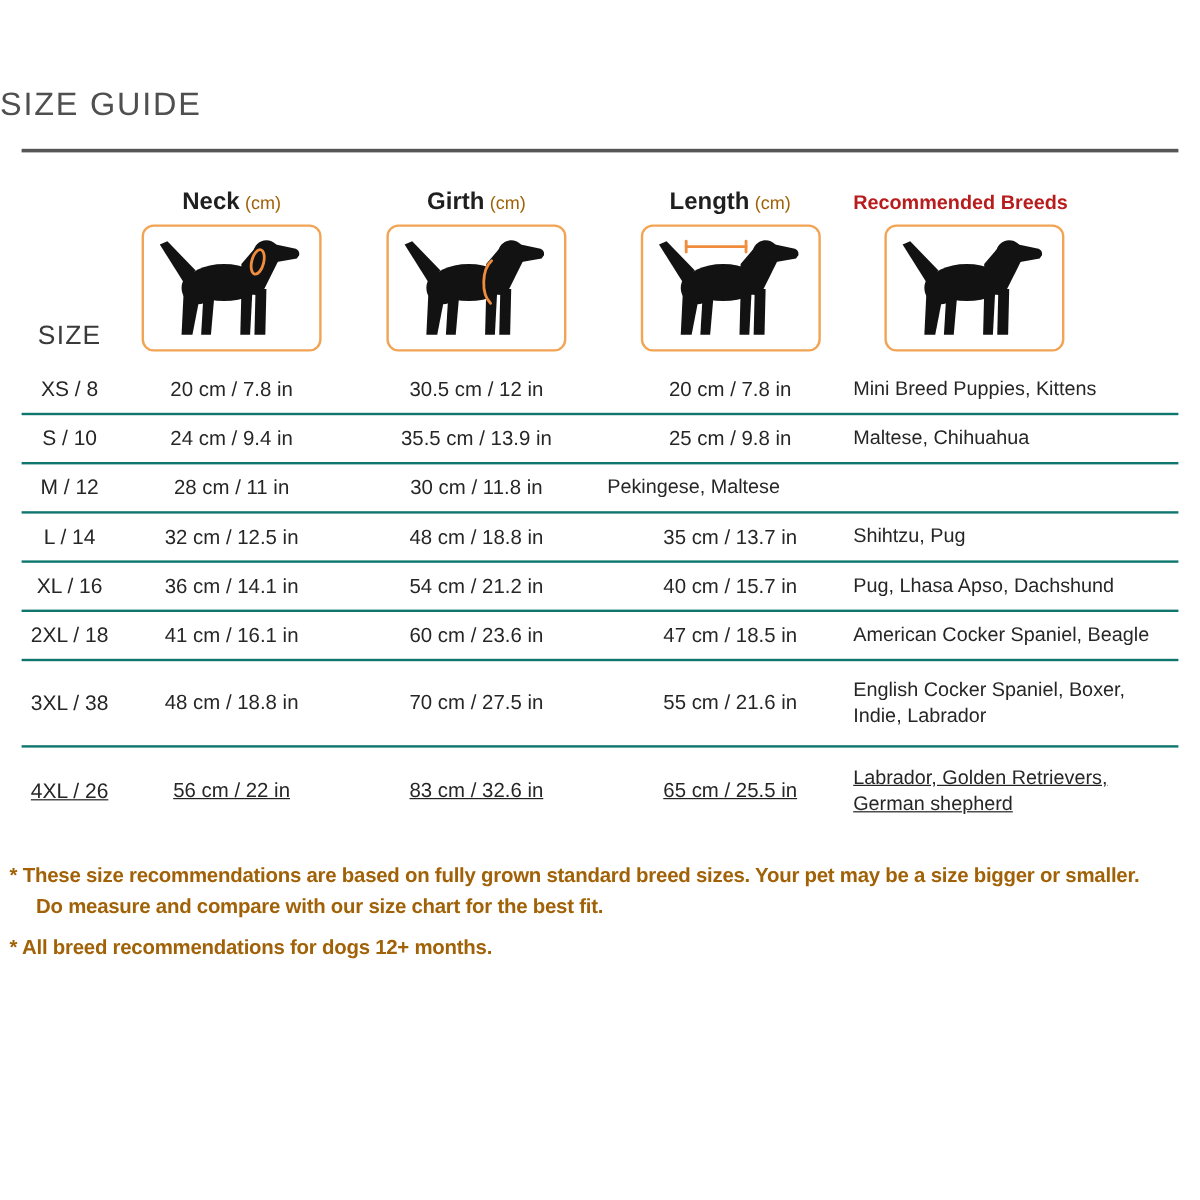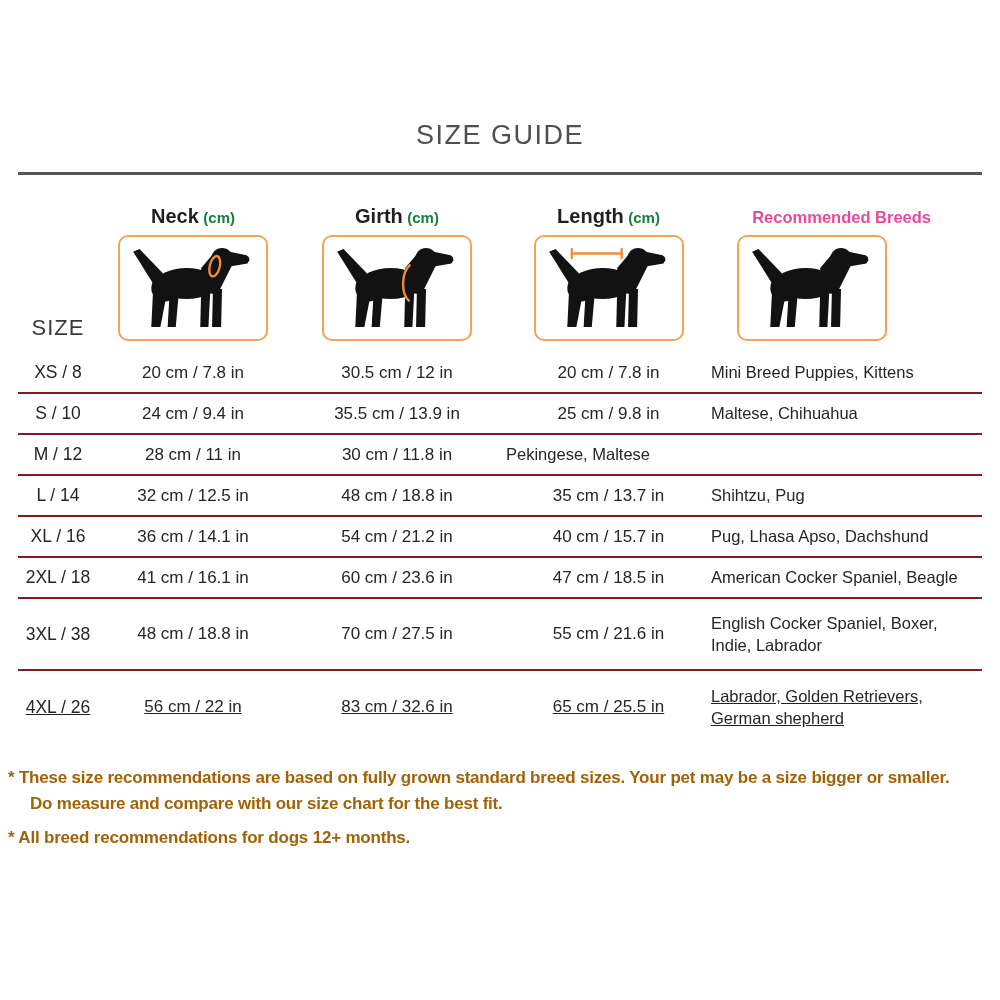--- a/index.html
+++ b/index.html
@@ -2,50 +2,50 @@
 <html><head>
 <meta charset="utf-8">
 <style>
   * { margin:0; padding:0; box-sizing:border-box; }
   html,body { background:#fff; }
   .page {
     width:1000px; height:1000px; background:#ffffff; position:relative;
     font-family:"Liberation Sans", sans-serif; color:#222; overflow:hidden;
   }
   .title {
-    padding-top:120px; text-align:center; font-size:27px; font-weight:400;
+    padding-top:72px; text-align:left; font-size:27px; font-weight:400;
     letter-spacing:1.5px; color:#4f4f4f;
   }
   .header-rule {
     margin:21px 18px 0 18px; height:3px; background:#565656; border:none;
   }
   .grid {
     display:grid;
     grid-template-columns:80px 190px 218px 205px 1fr;
     margin:0 18px 0 18px;
   }
   .header-row { height:58px; align-items:end; padding-bottom:5px; }
   .hcell { text-align:center; line-height:1.15; }
   .hlabel { font-size:20px; font-weight:700; color:#1f1f1f; }
-  .hunit  { font-size:15px; font-weight:700; color:#15803d; }
+  .hunit  { font-size:15px; font-weight:400; color:#a16207; }
   .breeds-h { justify-self:start; width:220px; font-size:16.5px; font-weight:700;
-              color:#ec4899; text-align:right; line-height:1.25; }
+              color:#b91c1c; text-align:left; line-height:1.25; }
   .dog-row { height:108px; align-items:end; }
   .size-label {
     text-align:center; font-size:22px; letter-spacing:1px; color:#3a3a3a;
     font-weight:400;
   }
   .dog-box {
     width:150px; height:106px; border:2.5px solid #F2A455; border-radius:10px;
     background:#fff; display:flex; align-items:center; justify-content:center;
     justify-self:center;
   }
   .dog-box.breeds-box { justify-self:start; margin-left:26px; }
   .rows { margin-top:12px; }
-  .trow { min-height:41px; align-items:center; border-bottom:2px solid #7f1d1d; }
+  .trow { min-height:41px; align-items:center; border-bottom:2px solid #0f766e; }
   .trow.tall { min-height:72px; }
   .trow:last-child { border-bottom:none;text-decoration:underline; }
   .cell { font-size:17px; color:#262626; text-align:center; }
   .cell.size { font-size:17.5px; }
   .cell.breeds { text-align:left; max-width:258px; font-size:16.5px; line-height:1.35; padding:4px 0; }
   .footnotes { margin:22px 10px 0 8px; font-weight:700; font-size:17px;
                letter-spacing:-0.2px; color:#a16207; line-height:1.5; }
   .fn-indent { margin-left:22px; }
   .fn-gap { margin-top:9px; }
 </style>

